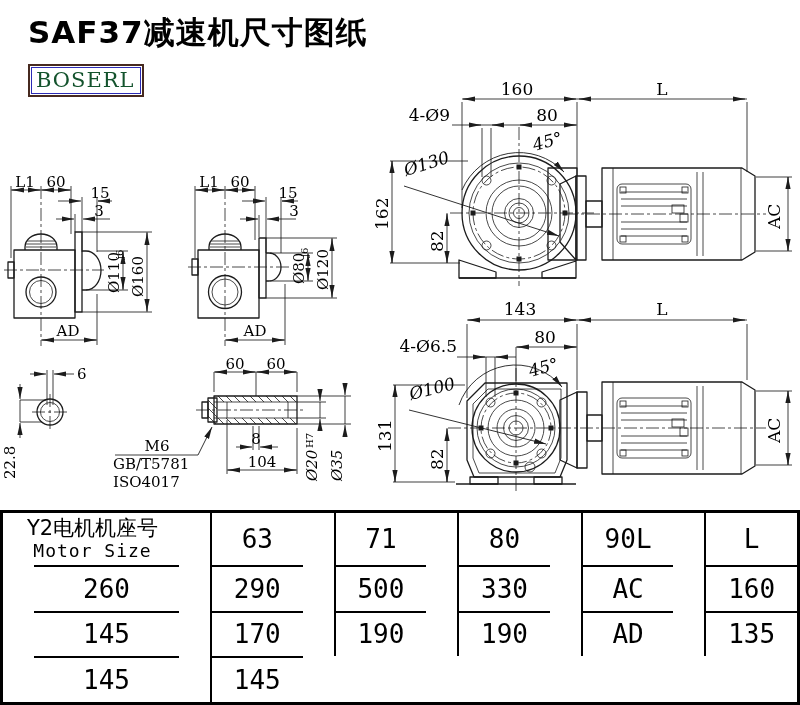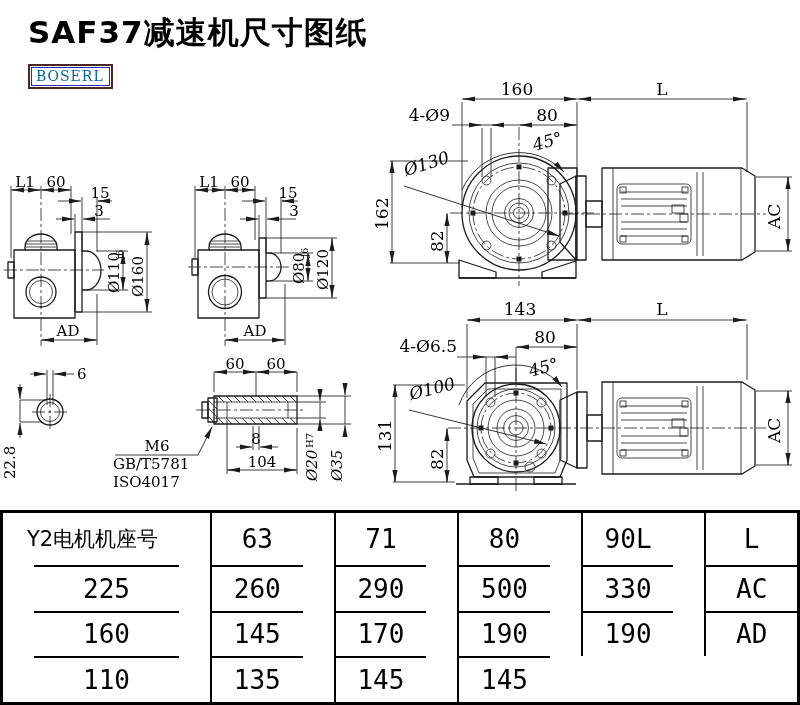--- a/index.html
+++ b/index.html
@@ -2,21 +2,21 @@
 <html><head>
 <meta charset="utf-8">
 <style>
   html,body{margin:0;padding:0;background:#fff;}
   .sheet{position:relative;width:800px;height:705px;background:#fff;overflow:hidden;
          font-family:"DejaVu Sans",sans-serif;color:#000;padding-left:16px;}
   .title{position:absolute;left:28px;top:12px;font-size:31px;font-weight:700;
          letter-spacing:1px;font-family:"DejaVu Sans",sans-serif;}
   .logo{position:absolute;left:28px;top:64px;border:2px solid #46291f;padding:1px;background:#fff;}
   .logo-in{display:block;border:1px solid #2b2bb5;padding:0 5px 1px 4px;
-           font-family:"DejaVu Serif",serif;font-size:14px;color:#0369a1;letter-spacing:1px;}
+           font-family:"DejaVu Serif",serif;font-size:21px;color:#14532d;letter-spacing:1px;}
   svg{position:absolute;left:0;top:0;}
   svg text{fill:#000;font-family:"DejaVu Serif",serif;font-size:15px;}
   .t17{font-size:17px;}
   .ts{font-size:10px;}
   .ti{font-style:italic;}
   .mid{text-anchor:middle;}
   .end{text-anchor:end;}
   .ol{stroke:#1c1c1c;stroke-width:1.3;fill:none;stroke-linejoin:round;}
   .tl{stroke:#1c1c1c;stroke-width:0.8;fill:none;}
   .xl{stroke:#1c1c1c;stroke-width:0.85;fill:none;}
@@ -351,40 +351,39 @@
       </g>
       <g transform="translate(780,443) rotate(-90)">
         <text class="t17">AC</text>
       </g>
     </g>
   </svg>
 
   <div class="tbl">
     <div class="head">
       <div class="hcn">Y2电机机座号</div>
+      <div class="hen">Motor Size</div>
     </div>
     <div class="num">63</div>
     <div class="num">71</div>
     <div class="num">80</div>
     <div class="num">90L</div>
 
     <div class="num">L</div>
-    <div class="num">225</div>
     <div class="num">260</div>
     <div class="num">290</div>
     <div class="num">500</div>
     <div class="num">330</div>
 
     <div class="num">AC</div>
     <div class="num">160</div>
     <div class="num">145</div>
     <div class="num">170</div>
     <div class="num">190</div>
     <div class="num">190</div>
 
     <div class="num">AD</div>
-    <div class="num">110</div>
     <div class="num">135</div>
     <div class="num">145</div>
     <div class="num">145</div>
   </div>
 
 </div>
 
 </body></html>

